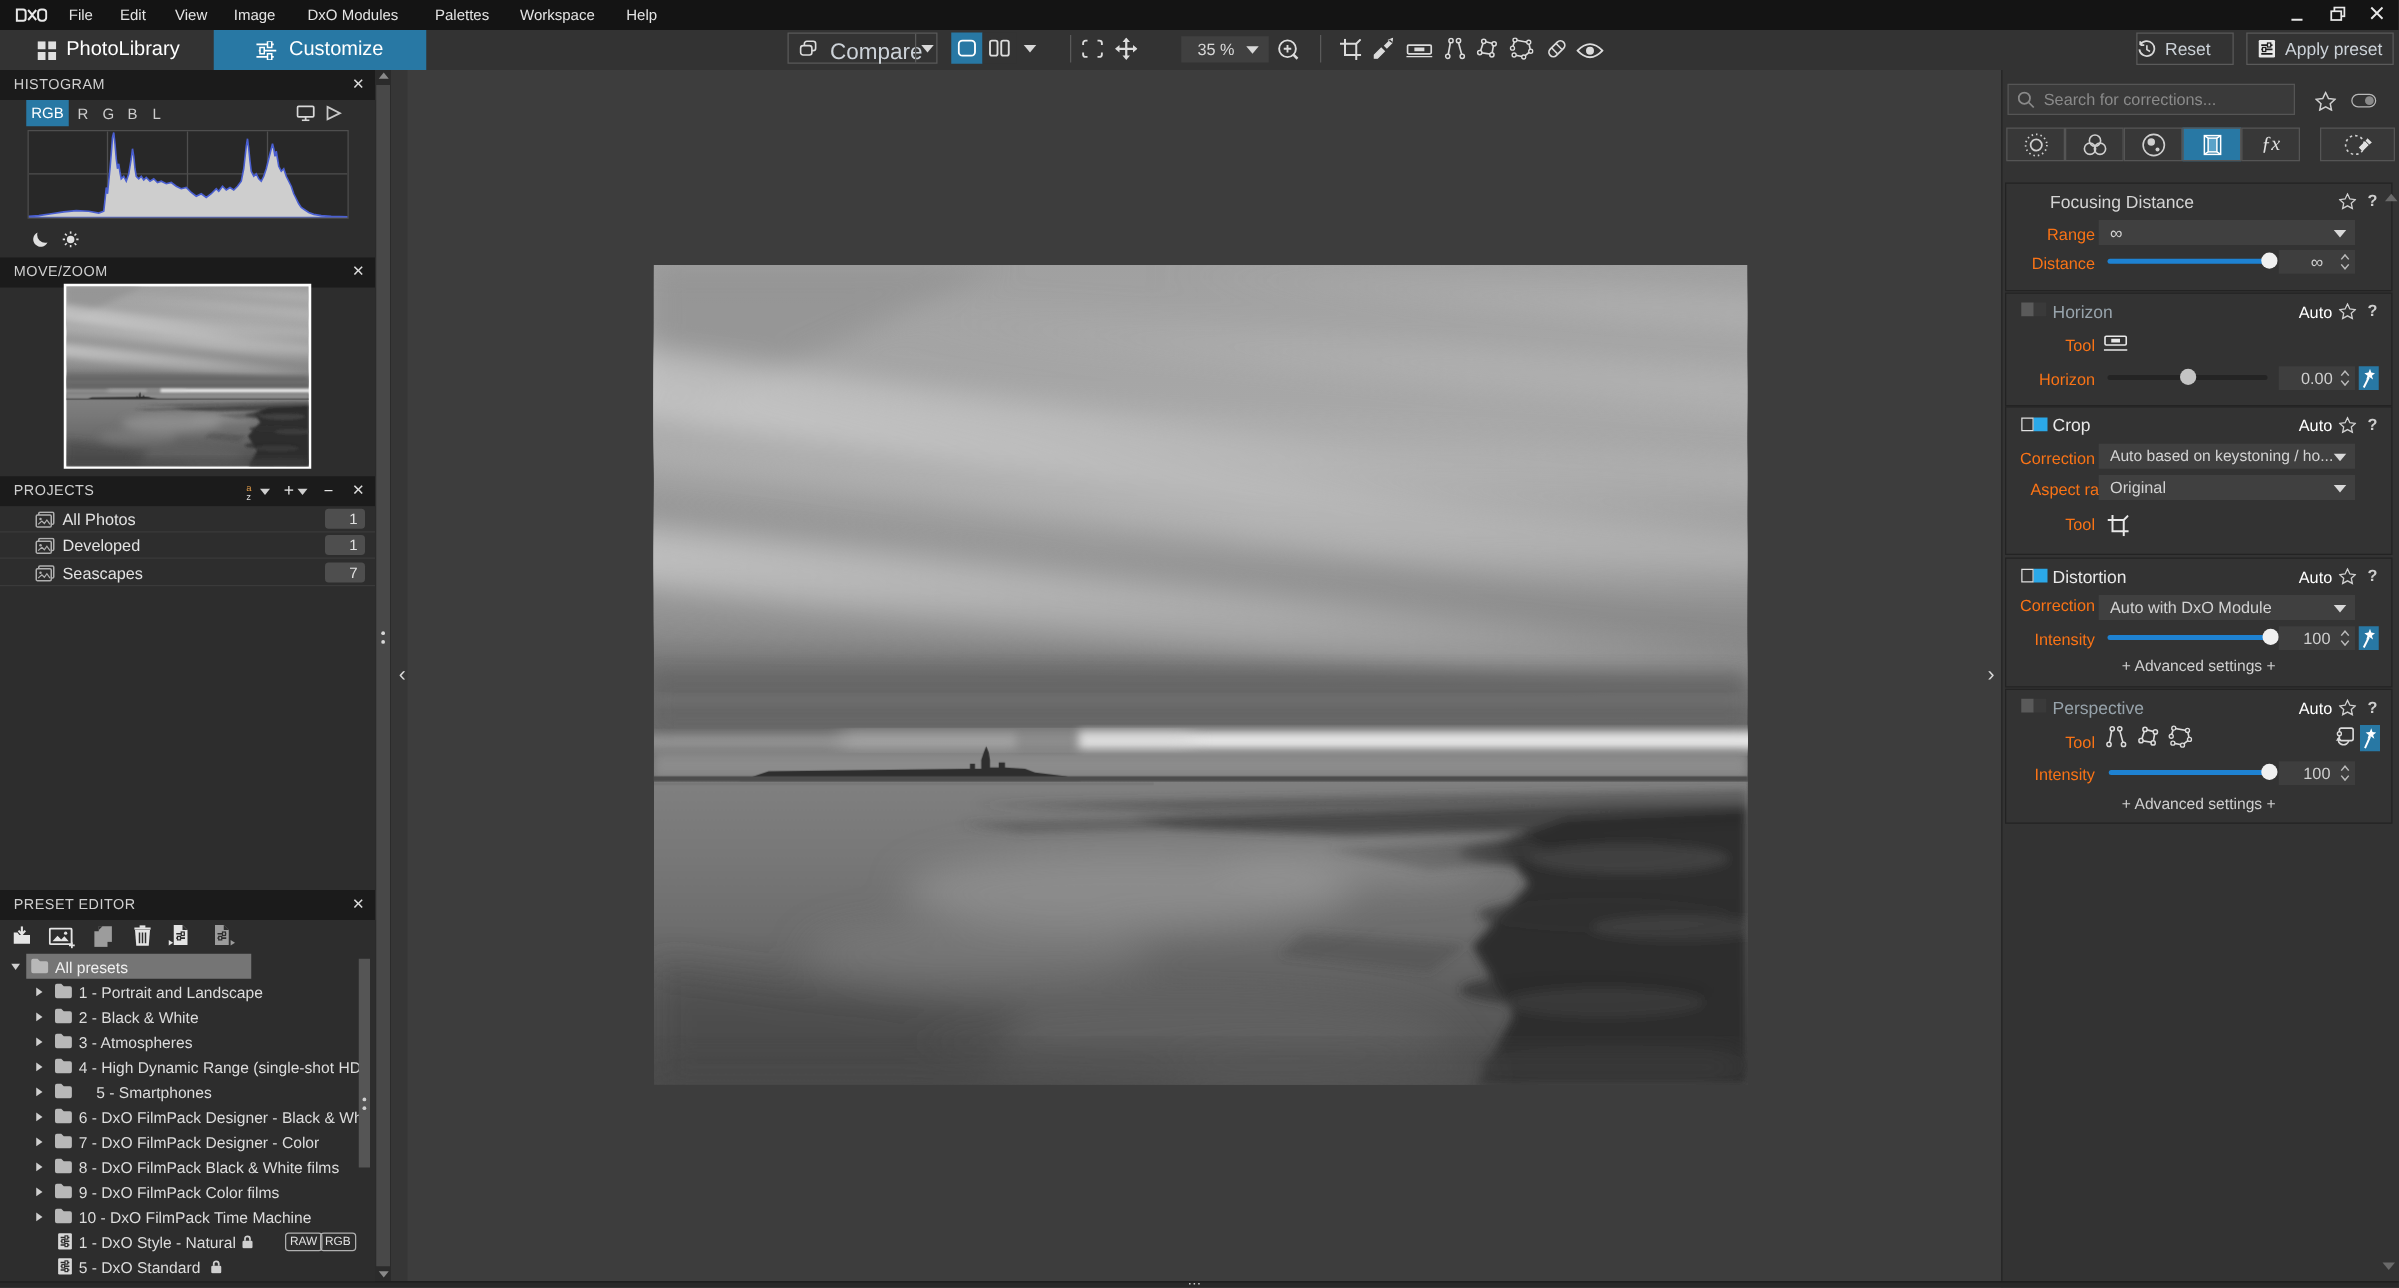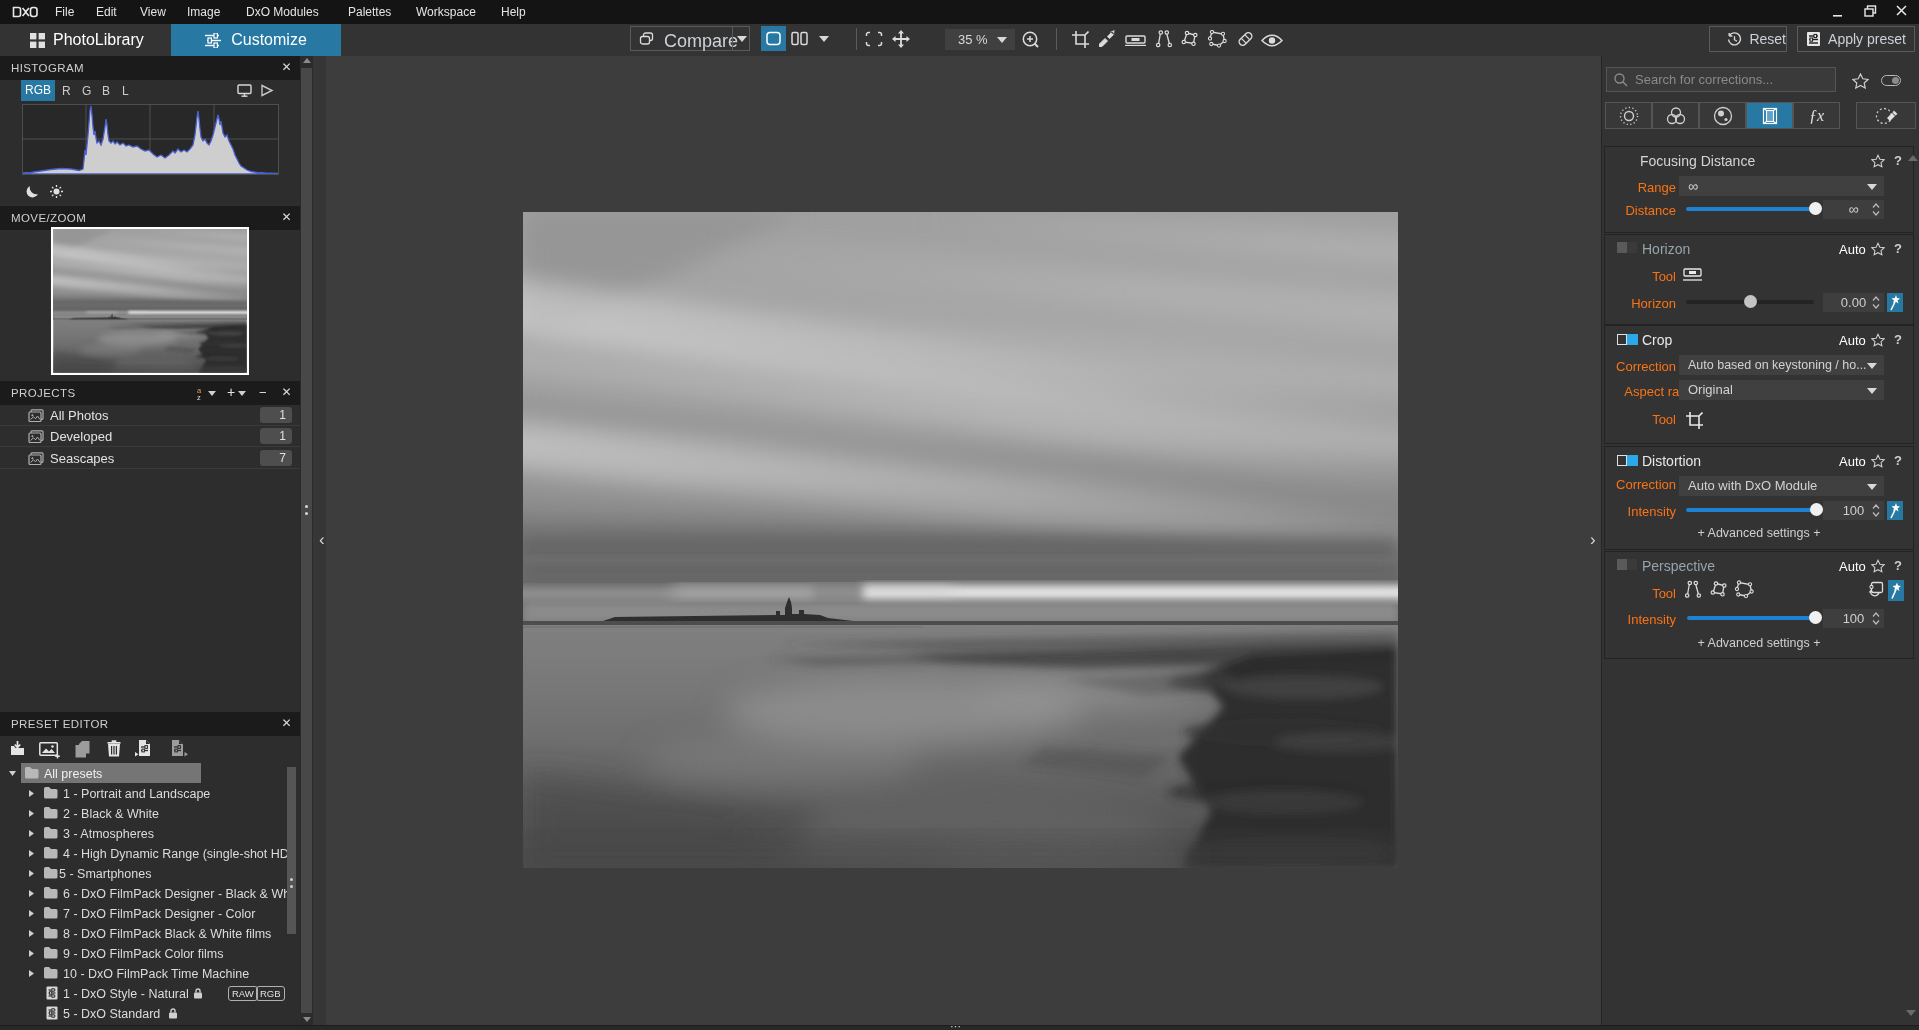--- a/index.html
+++ b/index.html
@@ -185,21 +185,21 @@
         <rect x="2" y="5.5" width="15" height="7" rx="3.5" fill="none" stroke="#dcdcdc" stroke-width="1.4"></rect>
         <line x1="7" y1="6" x2="7" y2="12" stroke="#dcdcdc" stroke-width="1.2"></line>
         <line x1="12" y1="6" x2="12" y2="12" stroke="#dcdcdc" stroke-width="1.2"></line>
       </g>
     </svg>
   <svg class="abs" style="left:1261px;top:10px" width="22" height="13" viewBox="0 0 22 13">
       <path d="M1 6.5 Q 11 -4 21 6.5 Q 11 17 1 6.5 Z" fill="none" stroke="#dcdcdc" stroke-width="1.5"></path>
       <circle cx="11" cy="6.5" r="3.2" fill="#dcdcdc"></circle>
     </svg>
 
-  <div class="abs" style="left:1709px;top:2px;width:78px;height:26px;border:1px solid #5a5a5a;display:flex;align-items:center;justify-content:flex-end">
+  <div class="abs" style="left:1709px;top:2px;width:78px;height:26px;border:1px solid #5a5a5a;display:flex;align-items:center;justify-content:flex-start">
     <svg width="15" height="15" viewBox="0 0 15 15">
         <path d="M2.2 4 A6 6 0 1 1 1.5 7.5 M2.2 4 V1 M2.2 4 H5.4" fill="none" stroke="#d8d8d8" stroke-width="1.4"></path>
         <path d="M7.5 4.2 V7.7 L10 9.2" fill="none" stroke="#d8d8d8" stroke-width="1.3"></path>
       </svg>
     <span style="font-size:14px;color:#ccd2d8;margin-left:7px">Reset</span>
   </div>
   <div class="abs" style="left:1797px;top:2px;width:118px;height:26px;border:1px solid #5a5a5a;display:flex;align-items:center;justify-content:center">
     <svg width="15" height="16" viewBox="0 0 15 16">
         <rect x="1" y="1" width="13" height="14" rx="1" fill="#e8e8e8"></rect>
         <g stroke="#1e1e1e" stroke-width="1.4">
@@ -416,21 +416,21 @@
         </svg>
         <span class="tt" style="left:63px">4 - High Dynamic Range (single-shot HD</span>
       </div>
     <div class="trow" style="top:127px">
         <svg class="caret" style="left:27px" width="9" height="9" viewBox="0 0 9 9">
           <path d="M2 1 L7 4.5 L2 8 Z" fill="#cfcfcf"></path>
         </svg>
         <svg class="fold" style="left:43px">
           <use href="#folder"></use>
         </svg>
-        <span class="tt" style="left:59px">5 - Smartphones</span>
+        <span class="tt" style="left:77px">5 - Smartphones</span>
       </div>
     <div class="trow" style="top:147px">
         <svg class="caret" style="left:27px" width="9" height="9" viewBox="0 0 9 9">
           <path d="M2 1 L7 4.5 L2 8 Z" fill="#cfcfcf"></path>
         </svg>
         <svg class="fold" style="left:43px">
           <use href="#folder"></use>
         </svg>
         <span class="tt" style="left:63px">6 - DxO FilmPack Designer - Black &amp; Whi</span>
       </div>

